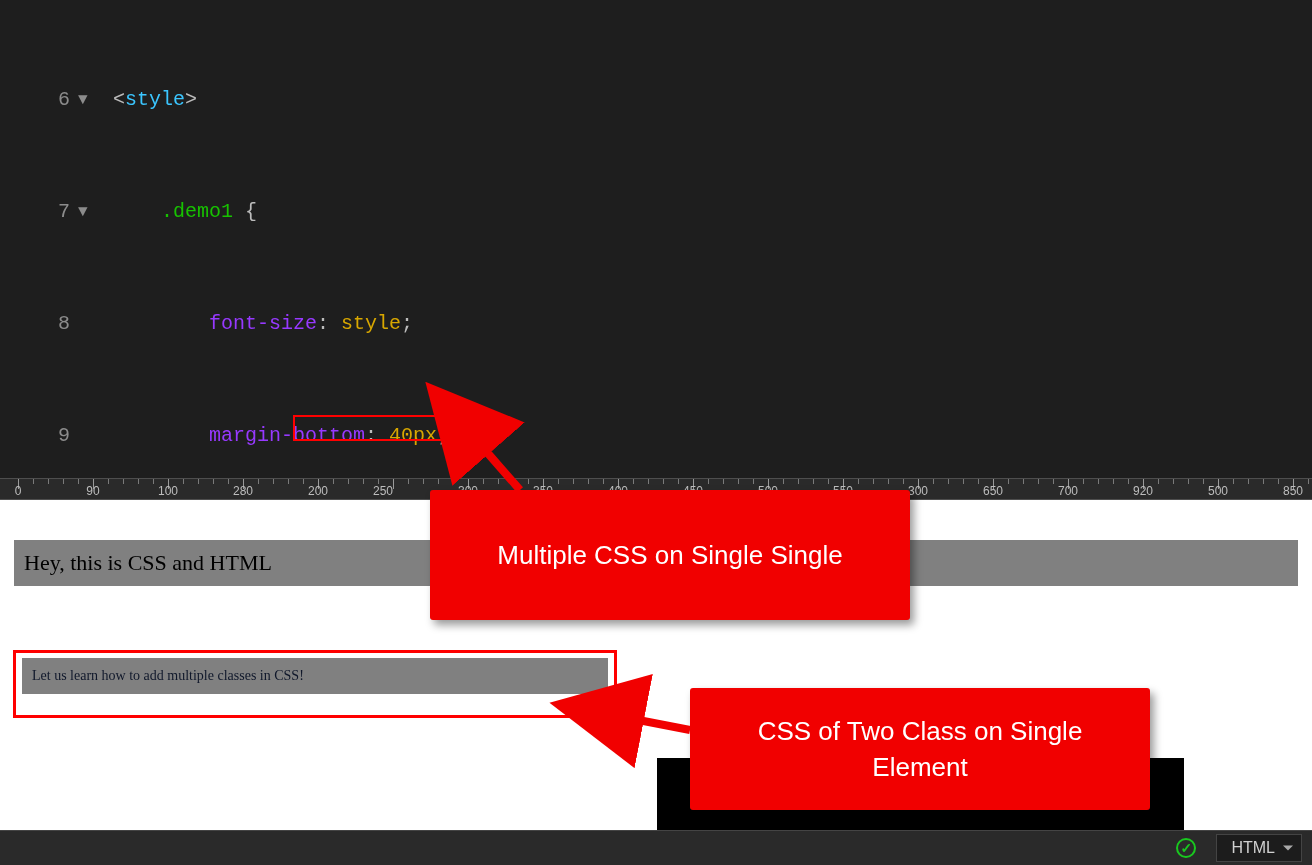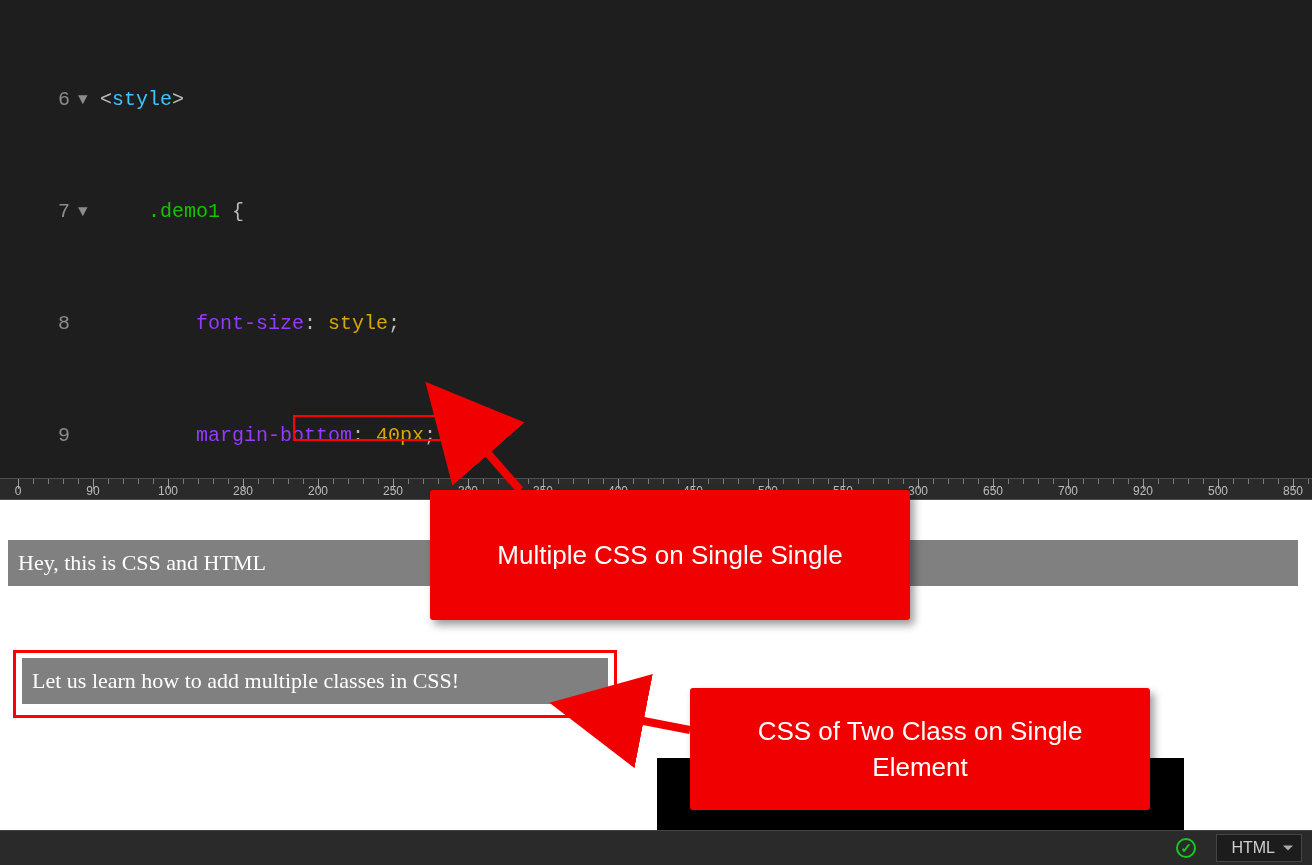--- a/index.html
+++ b/index.html
@@ -29,21 +29,21 @@
   }
   .code .row { position:relative; height:28px; display:flex; }
   .gutter {
     width:78px;
     text-align:right;
     color:#8c8c8c;
     padding-right:8px;
     flex-shrink:0;
   }
   .fold { width:22px; color:#8c8c8c; flex-shrink:0; font-size:16px; line-height:28px;}
-  .ln { flex:1; white-space:pre; }
+  .ln { flex:1; white-space:pre;margin-left:13px; }
   .tk-br   { color:#bcbcbc; }
   .tk-tag  { color:#3bc6ff; }
   .tk-sel  { color:#17c200; }
   .tk-prop { color:#9739ff; }
   .tk-val  { color:#d8a700; }
   .tk-px   { color:#d8a700; }
   .red-box {
     position:absolute;
     border:2px solid #ff0000;
     pointer-events:none;
@@ -72,36 +72,36 @@
   }
   
   .rendered {
     position:absolute;
     left:0; top:500px; height:330px; width:1312px;
     background:#ffffff;
     font-family:"Times New Roman",serif;
   }
   .rendered .p1 {
     position:absolute;
-    left:8px; right:14px;
+    left:14px; right:14px;
     top:40px;
     background:#808080;
     padding:10px;
     font-size:22px;
-    color:#ffffff;
+    color:#000000;
   }
   .rendered .p2 {
     position:absolute;
     left:22px;
     top:158px;
     width:586px;
     background:#808080;
     padding:10px;
-    font-size:22px;
-    color:#ffffff;
+    font-size:14px;
+    color:#0f172a;
   }
   .rendered .p2-outline {
     position:absolute;
     left:13px; top:150px;
     width:604px; height:68px;
     border:3px solid #ff0000;
     pointer-events:none;
   }
   .rendered .greybar2 {
     position:absolute;
@@ -261,21 +261,21 @@
     <div class="tick small" style="left: 273px;"></div>
     <div class="tick small" style="left: 288px;"></div>
     <div class="tick small" style="left: 303px;"></div>
     <div class="tick" style="left: 318px;"></div>
     <div class="tlabel" style="left: 318px;">200</div>
     <div class="tick small" style="left: 333px;"></div>
     <div class="tick small" style="left: 348px;"></div>
     <div class="tick small" style="left: 363px;"></div>
     <div class="tick small" style="left: 378px;"></div>
     <div class="tick" style="left: 393px;"></div>
-    <div class="tlabel" style="left: 393px;">250</div>
+    <div class="tlabel" style="left: 383px;">250</div>
     <div class="tick small" style="left: 408px;"></div>
     <div class="tick small" style="left: 423px;"></div>
     <div class="tick small" style="left: 438px;"></div>
     <div class="tick small" style="left: 453px;"></div>
     <div class="tick" style="left: 468px;"></div>
     <div class="tlabel" style="left: 468px;">300</div>
     <div class="tick small" style="left: 483px;"></div>
     <div class="tick small" style="left: 498px;"></div>
     <div class="tick small" style="left: 513px;"></div>
     <div class="tick small" style="left: 528px;"></div>

